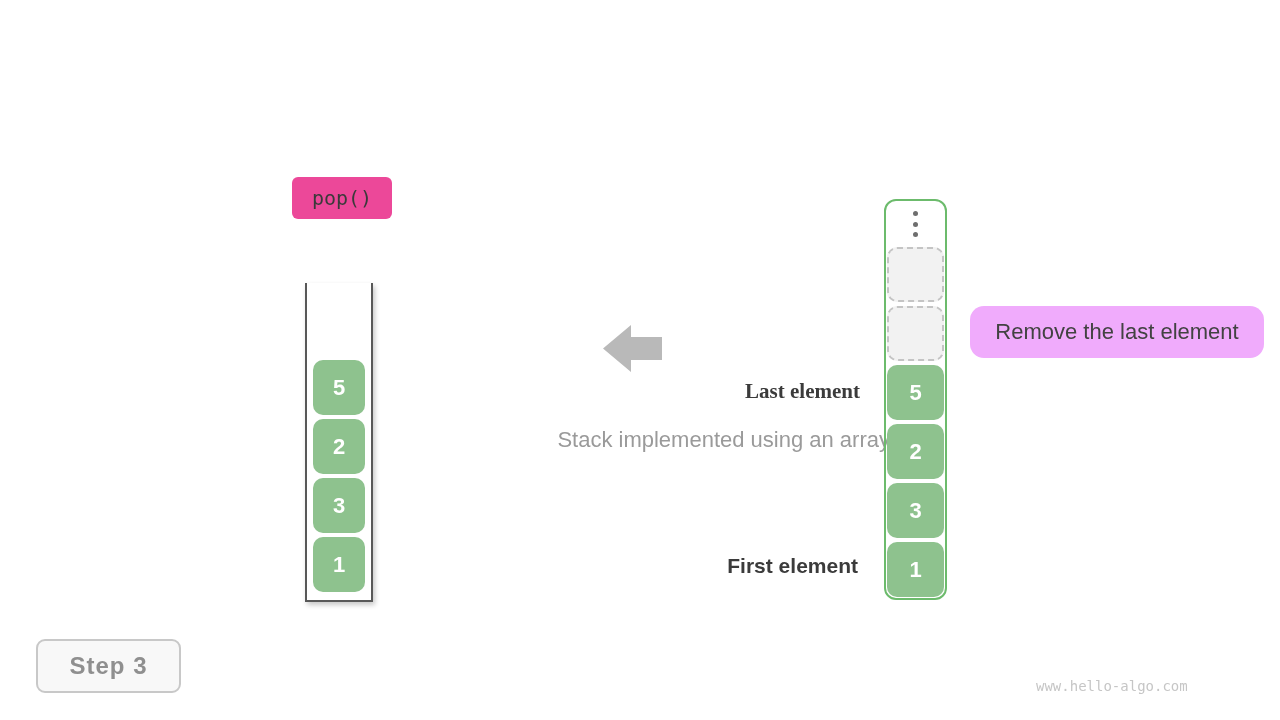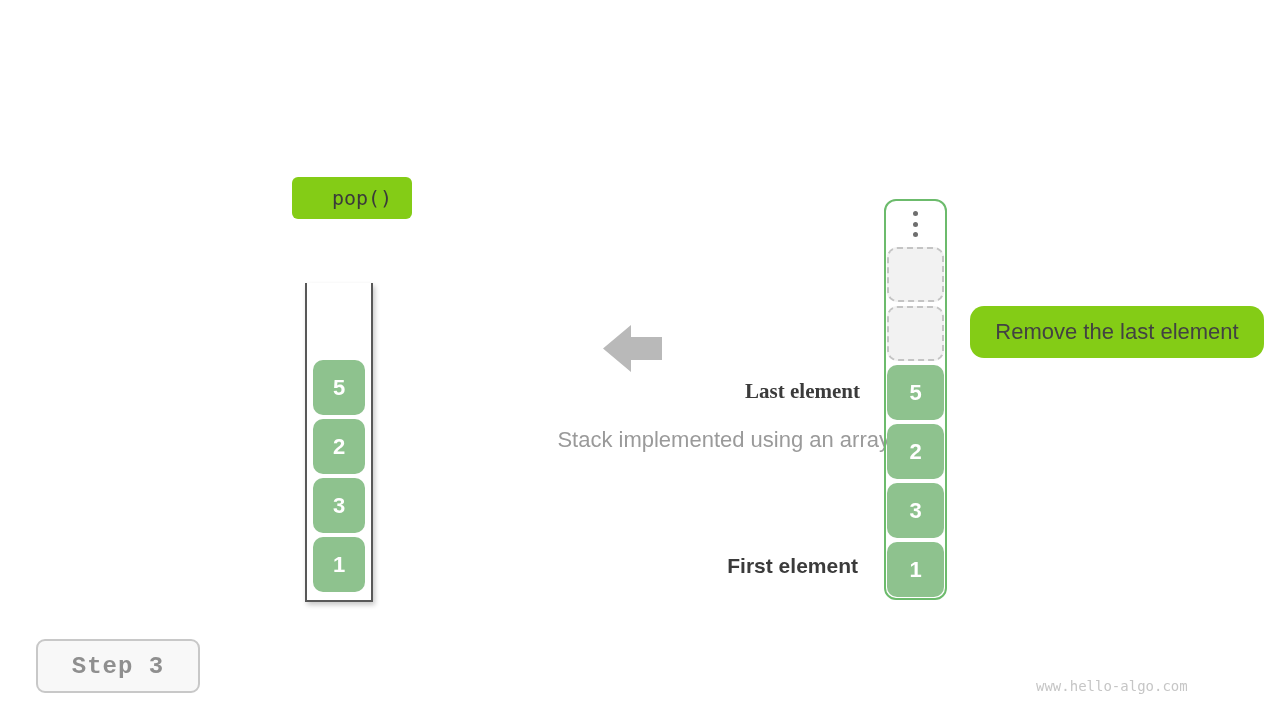--- a/index.html
+++ b/index.html
@@ -8,24 +8,24 @@
     background: #ffffff;
     font-family: "Liberation Sans", sans-serif;
     position: relative;
     overflow: hidden;
   }
   .abs { position: absolute; }
 
   
   .pop-box {
     left: 292px; top: 177px; width: 100px; height: 42px;
-    background: #84cc16; border-radius: 6px;
+    background: #ec4899; border-radius: 6px;
     display: flex; align-items: center; justify-content: center;
     font-family: "DejaVu Sans Mono", monospace;
-    font-size: 20px; color: #3a3a3a; padding-left: 20px;
+    font-size: 20px; color: #3a3a3a;
   }
 
   
   .stack-open {
     left: 305px; top: 283px; width: 68px; height: 319px;
     border-left: 2px solid #585858;
     border-right: 2px solid #585858;
     border-bottom: 2px solid #585858;
     box-shadow: 2px 3px 5px rgba(0,0,0,0.22);
     box-sizing: border-box;
@@ -78,33 +78,33 @@
   .last-label  { left: 640px; top: 379px; font-family: Liberation Serif, serif; }
   .first-label { left: 638px; top: 554px; }
   .caption {
     left: 390px; top: 427px; width: 500px;
     text-align: right; font-size: 22px; color: #9a9a9a;
   }
 
   
   .annotation {
     left: 970px; top: 306px; width: 294px; height: 52px;
-    background: #84cc16; border-radius: 14px;
+    background: #f0abfc; border-radius: 14px;
     display: flex; align-items: center; justify-content: center;
     font-size: 22px; color: #424242;
   }
 
   
   .step-box {
-    left: 36px; top: 639px; width: 164px; height: 54px;
+    left: 36px; top: 639px; width: 145px; height: 54px;
     background: #f8f8f8;
     border: 2px solid #c8c8c8; border-radius: 9px;
     box-sizing: border-box;
     display: flex; align-items: center; justify-content: center;
-    font-family: Liberation Mono, monospace;
+    font-family: Liberation Sans, sans-serif;
     font-size: 24px; font-weight: bold; color: #8f8f8f;
     letter-spacing: 1px;
   }
 
   
   .watermark {
     left: 1036px; top: 678px; width: 200px;
     text-align: left;
     font-family: "DejaVu Sans Mono", monospace;
     font-size: 14px; color: #c6c6c6;

